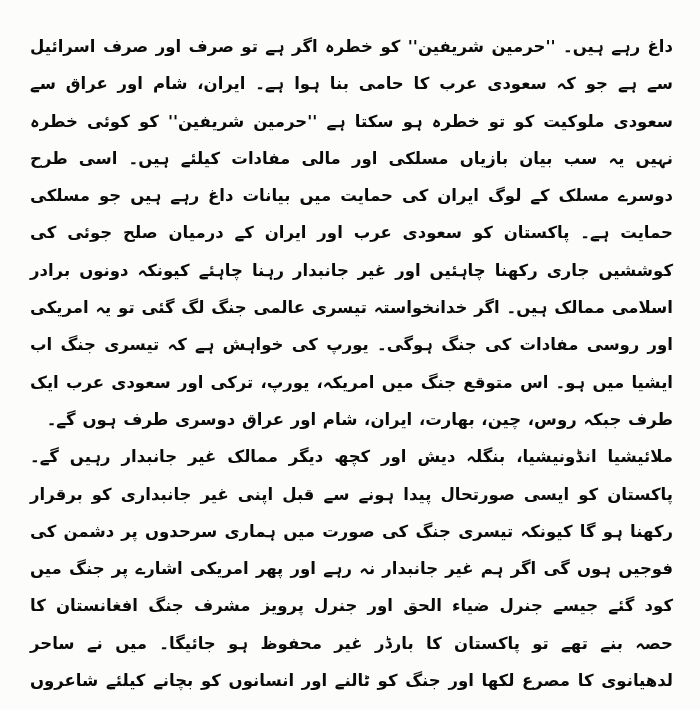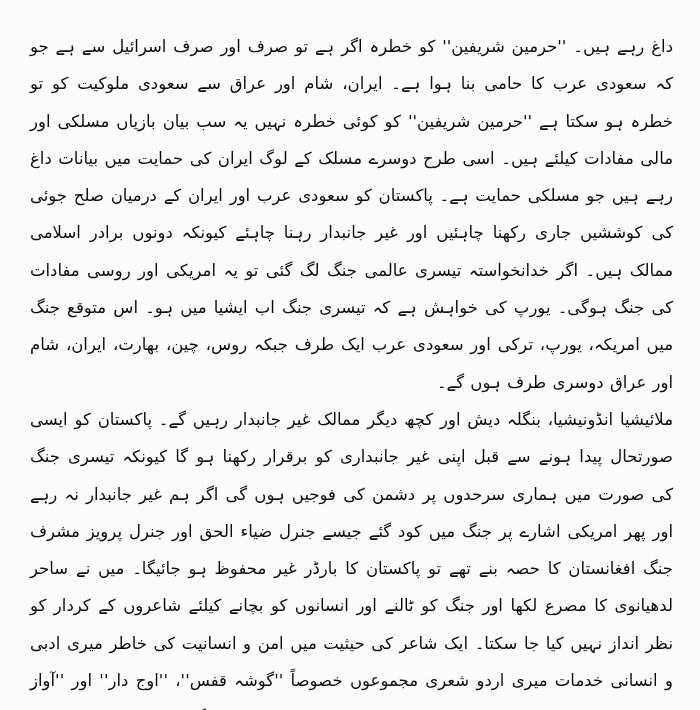--- a/index.html
+++ b/index.html
@@ -14,20 +14,21 @@
     overflow: hidden;
   }
 
   #page {
     position: relative;
     width: 700px;
     height: 710px;
     background: #fcfdfa;
     box-sizing: border-box;
     padding: 28px 27px 0 30px;
+    font-weight: bold;
   }
 
   .article-body {
     direction: rtl;
     unicode-bidi: isolate;
     text-align: justify;
     text-align-last: auto;
     color: #0b0b0b;
     font-size: 16.5px;
     line-height: 37.3px;

